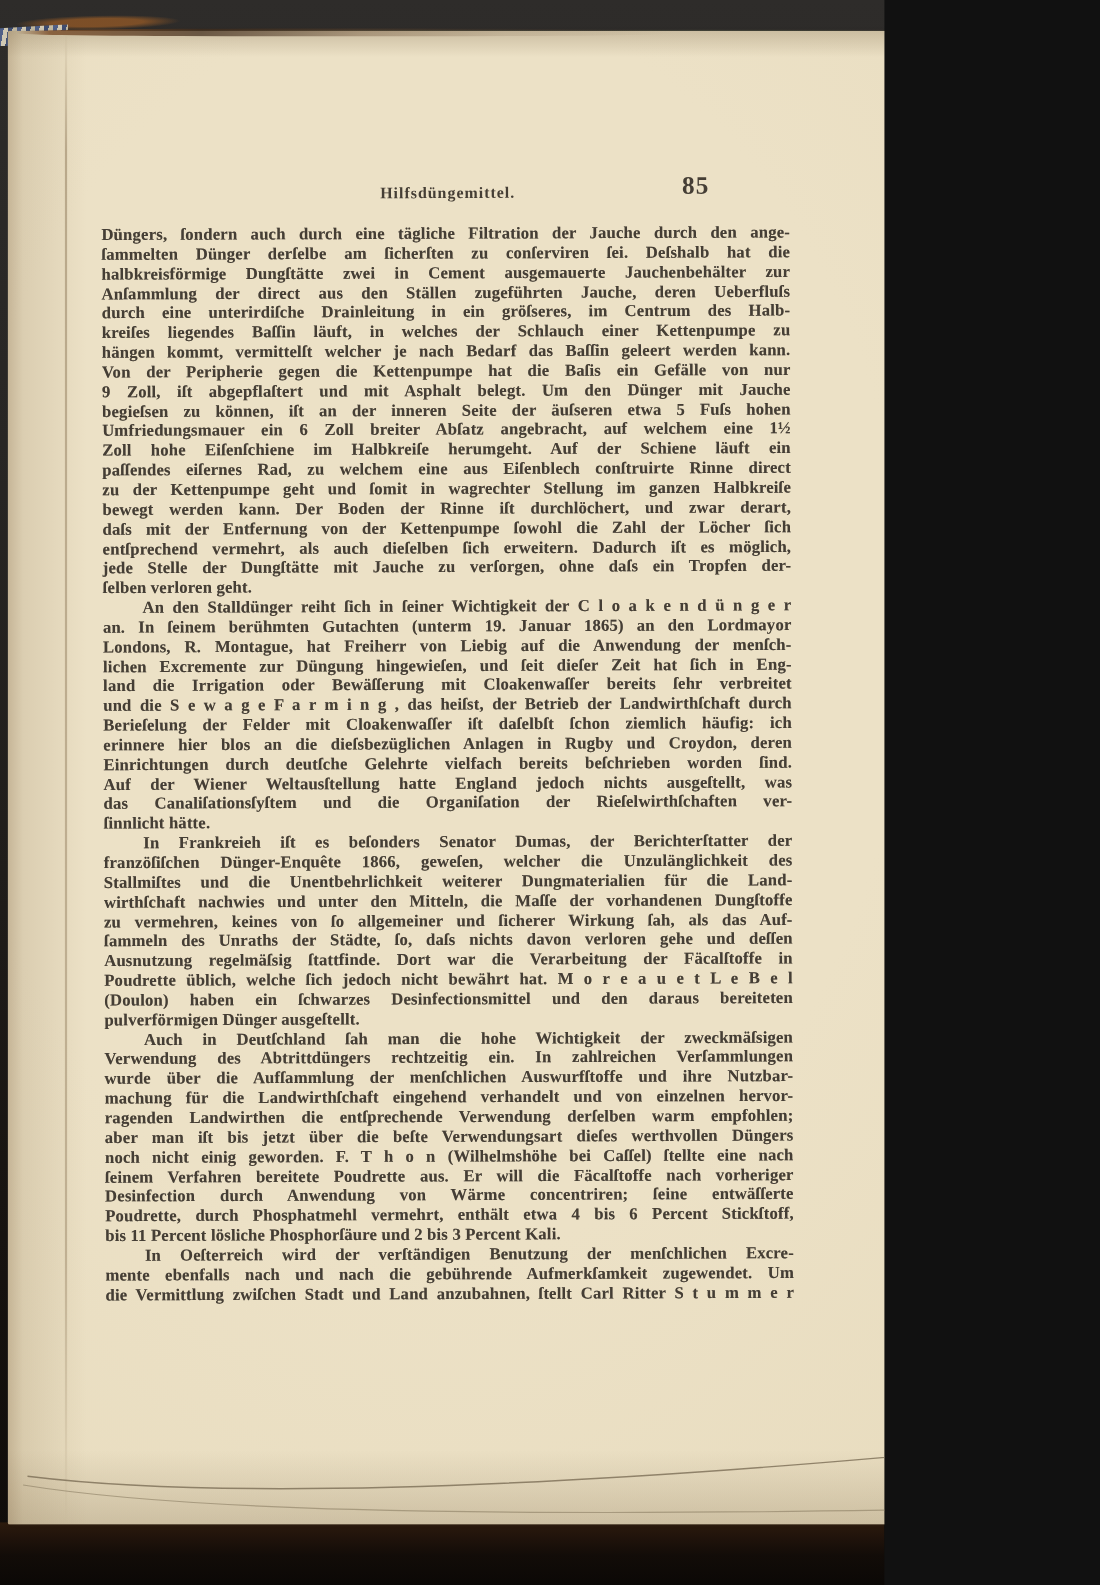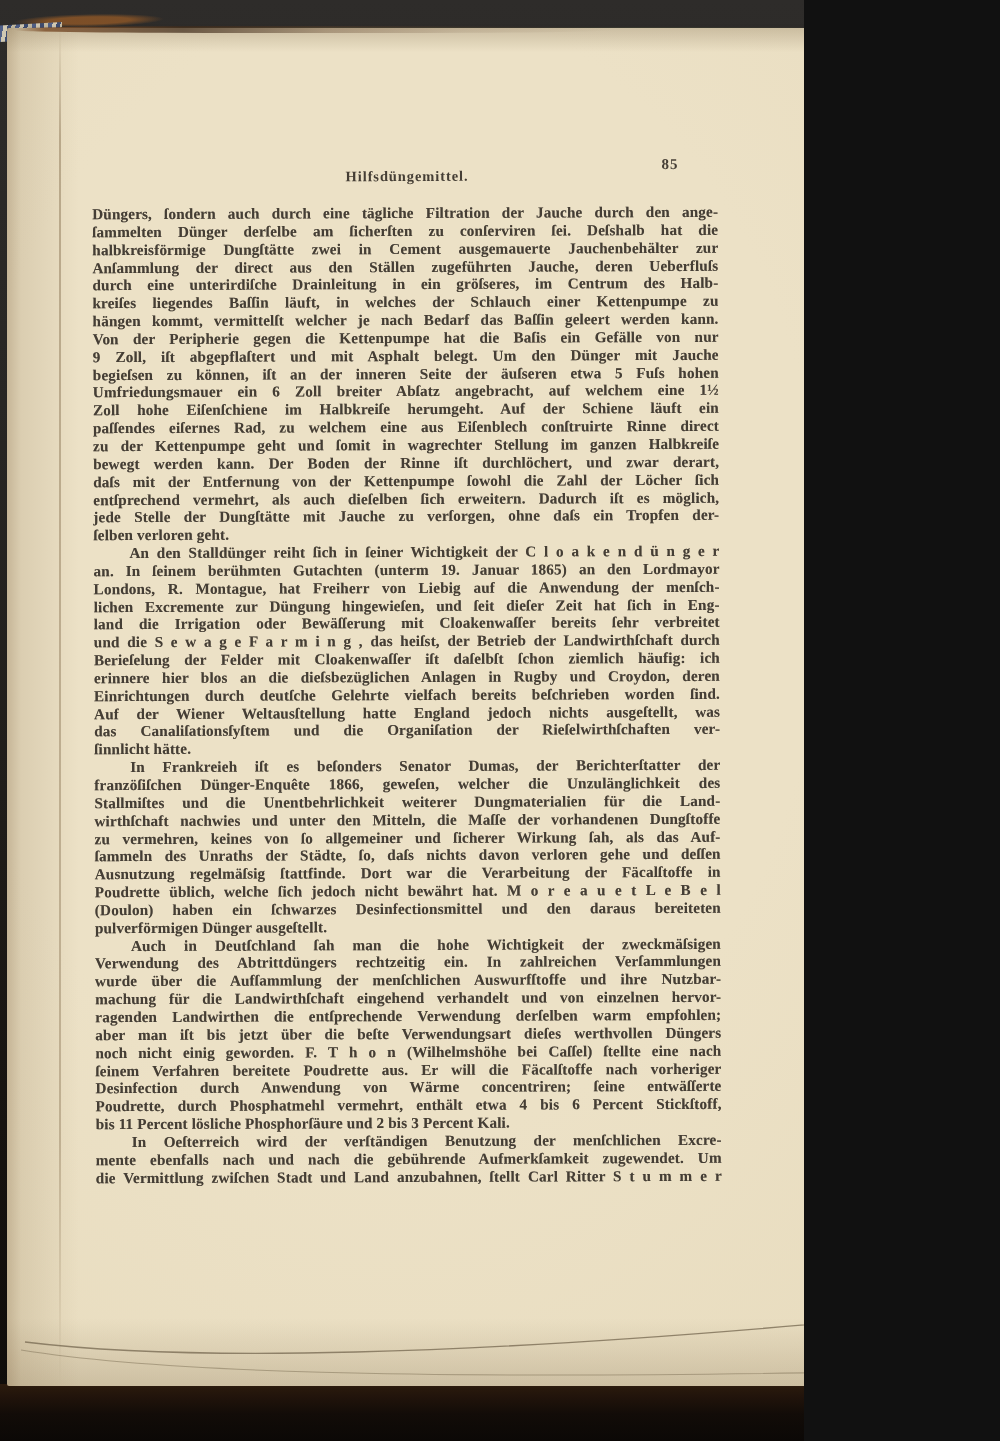--- a/index.html
+++ b/index.html
@@ -65,22 +65,22 @@
     background:linear-gradient(180deg,rgba(140,118,86,0) 0,rgba(140,118,86,.5) 8%,rgba(140,118,86,.42) 82%,rgba(140,118,86,0) 100%);}
   .top-edge-stain{position:absolute;left:8px;top:-2px;width:600px;height:7px;border-radius:40%;
     background:linear-gradient(90deg,rgba(90,60,35,0),rgba(122,76,40,.8) 5%,rgba(62,42,26,.7) 28%,rgba(95,65,40,.35) 52%,rgba(95,65,40,.12) 74%,rgba(95,65,40,0));}
   .curl-svg{position:absolute;left:0;bottom:0;width:100%;height:72px;}
   
   .textblock{position:absolute;left:87px;top:176px;width:626px;transform:rotate(-0.22deg);
     color:var(--ink,#453e35);font-size:15.2px;line-height:17.85px;letter-spacing:.01em;
     text-shadow:0 0 .4px rgba(69,62,53,.45);}
   .running-header{position:absolute;left:87px;top:140px;width:626px;text-align:center;transform:rotate(-0.22deg);
     color:var(--ink,#4f4841);font-size:14.5px;letter-spacing:.9px;}
-  .page-number{position:absolute;left:613px;top:128px;width:100px;text-align:center;transform:rotate(-0.22deg);
-    color:var(--ink,#4a443d);font-size:15px;letter-spacing:1px;}
+  .page-number{position:absolute;left:613px;top:128px;width:100px;text-align:left;transform:rotate(-0.22deg);
+    color:var(--ink,#4a443d);font-size:23px;letter-spacing:1px;}
   .line{text-align:justify;text-align-last:justify;white-space:normal;}
   .line.lastline{text-align-last:left;}
   .line.indent{text-indent:36px;}
 </style>
 </head>
 <body>
 
 <div class="stage">
 
   <div class="bottom-shelf"></div>

